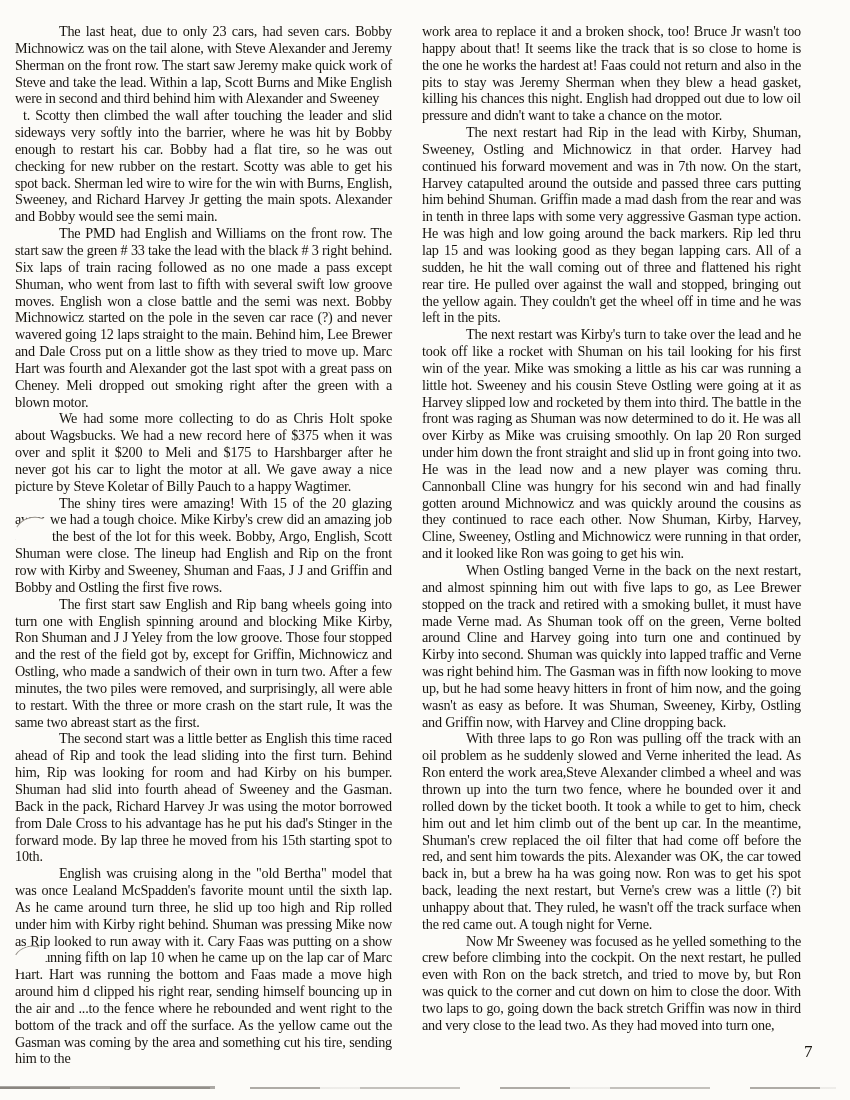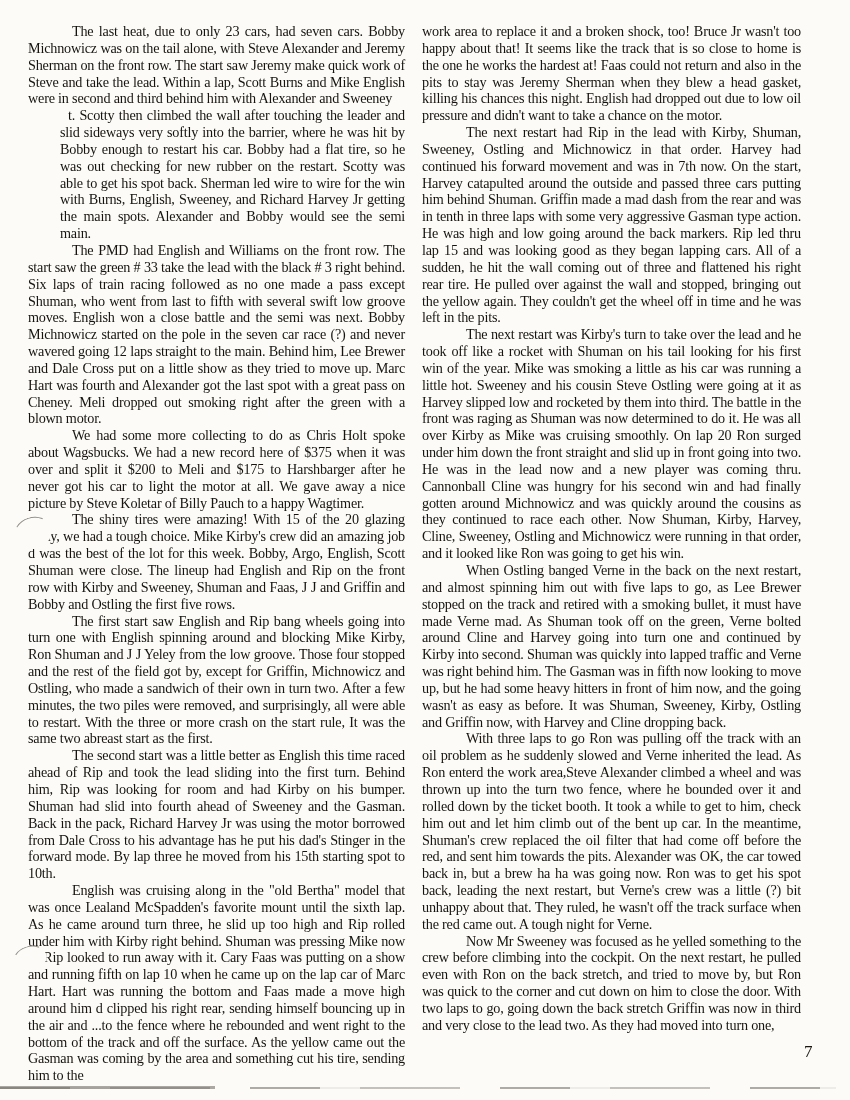--- a/index.html
+++ b/index.html
@@ -17,28 +17,28 @@
     overflow: hidden;
   }
   .col {
     position: absolute;
     top: 23px;
     text-align: justify;
     font-size: 14.2px;
     line-height: 16.85px;
     letter-spacing: -0.2px;
   }
-  .col-left  { left: 28px;  width: 377px; }
+  .col-left  { left: 15px;  width: 377px; }
   .col-right { left: 422px; width: 379px; }
   .para {
     margin: 0;
     padding: 0;
   }
   .para.indent       { text-indent: 44px; }
-  .para.small-indent { text-indent: 8px; margin-left: 32px; }
+  .para.small-indent { text-indent: 8px; }
   .para.no-indent    { text-indent: 0; }
 
   
   .arc-blob {
     position: absolute;
     border-radius: 50%;
     background: #fcfbf8;
     border: 1.5px solid transparent;
     border-top-color: #948f87;
     transform: rotate(-18deg);

